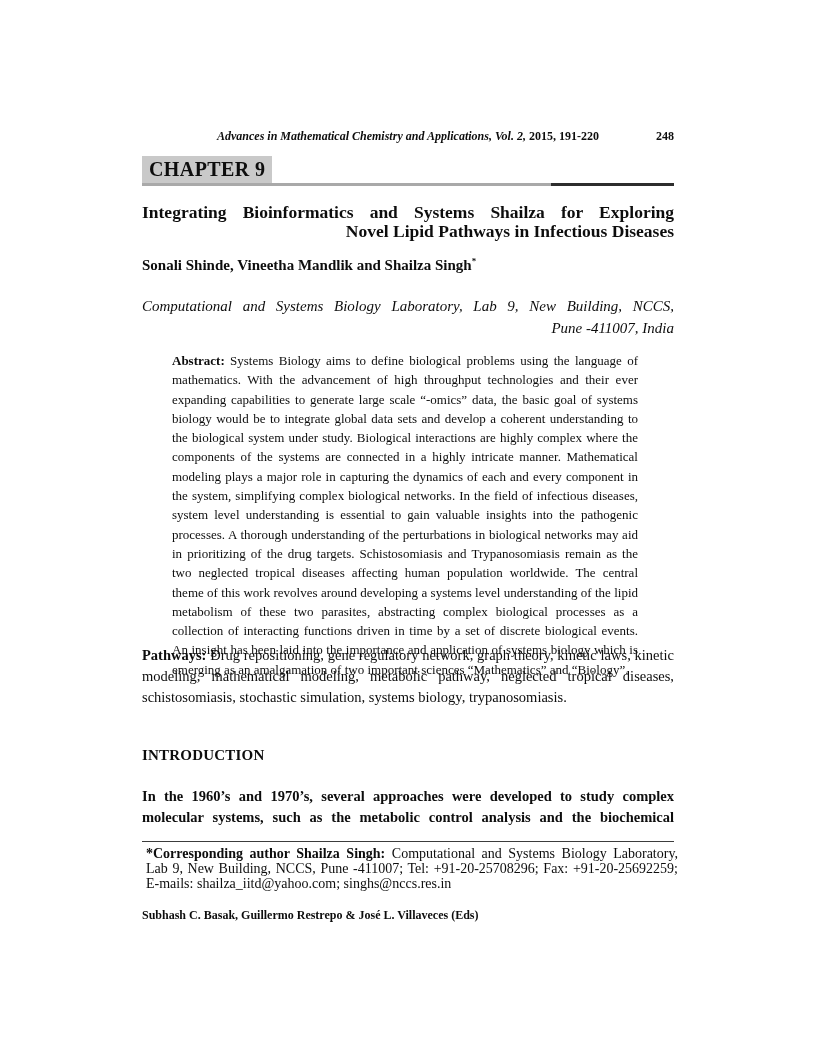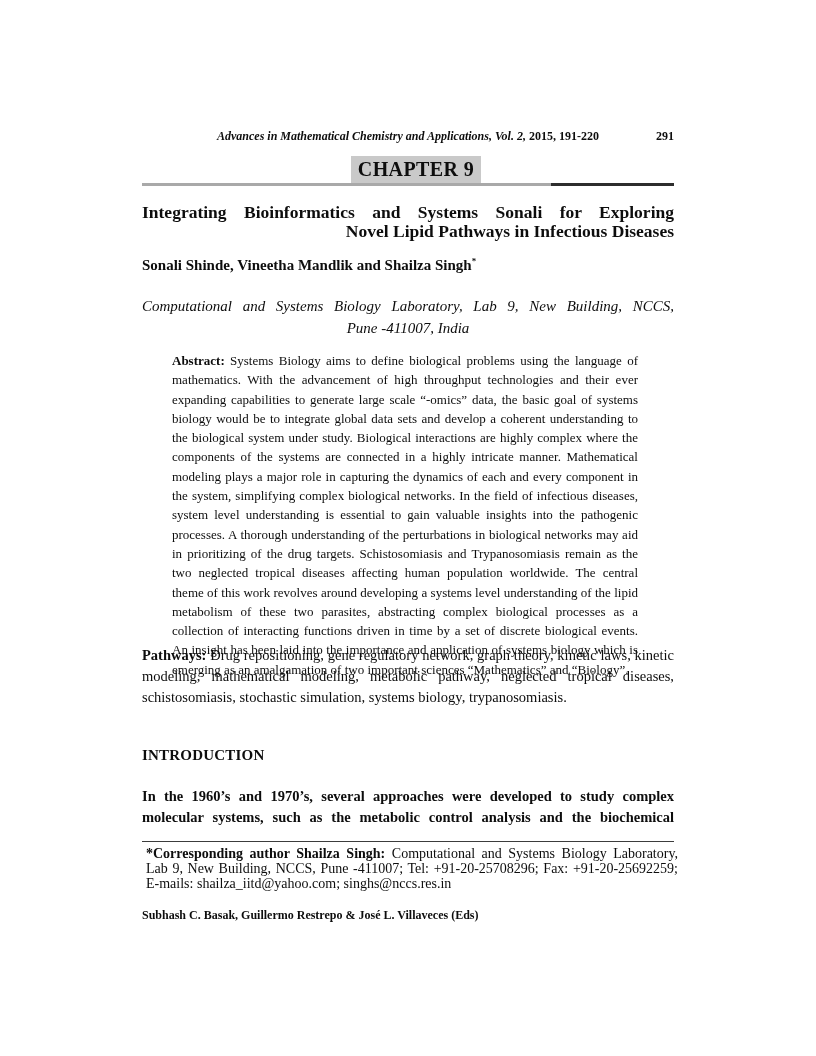--- a/index.html
+++ b/index.html
@@ -5,36 +5,36 @@
   * { margin:0; padding:0; box-sizing:border-box; }
   html,body { background:#ffffff; }
   body { width:816px; height:1056px; position:relative; font-family:"Liberation Serif", serif; color:#0d0d0d; }
   .page { position:absolute; left:0; top:0; width:816px; height:1056px; background:#fff; overflow:hidden; }
   .content { position:absolute; left:142px; top:0; width:532px; height:1056px; }
 
   .running-head { position:absolute; top:129px; left:0; width:532px; font-size:12px; font-weight:bold; text-align:center; white-space:nowrap; }
   .running-head .it { font-style:italic; }
   .running-head .pagenum { position:absolute; right:0; top:0; font-style:normal; font-weight:bold; }
 
-  .chapter-row { position:absolute; top:156px; left:8px; width:532px; text-align:center; }
+  .chapter-row { position:absolute; top:156px; left:0; width:532px; text-align:left; }
   .chapter-label { display:inline-block; background:#c9c9c9; font-size:20px; font-weight:bold; line-height:22px; padding:2px 7px 3px 7px; letter-spacing:0.4px; }
 
   .header-rule { position:absolute; top:183px; left:0; width:532px; height:3px; background:#a9a9a9; display:flex; justify-content:flex-end; }
   .header-rule-dark { width:123px; height:3px; background:#2d2d2d; }
 
   .chapter-title { position:absolute; top:203px; left:0; width:532px; font-size:17.5px; font-weight:bold; line-height:19px; }
   .chapter-title .l1 { text-align:justify; text-align-last:justify; }
   .chapter-title .l2 { text-align:right; }
 
   .authors { position:absolute; top:256px; left:0; width:532px; font-size:15px; font-weight:bold; line-height:18px; }
   .authors sup { font-size:9px; vertical-align:super; line-height:0; }
 
   .affiliation { position:absolute; top:295px; left:0; width:532px; font-size:15px; font-style:italic; line-height:22px; }
   .affiliation .l1 { text-align:justify; text-align-last:justify; }
-  .affiliation .l2 { text-align:center; }
+  .affiliation .l2 { text-align:right; }
 
   .abstract { position:absolute; top:351px; left:30px; width:466px; font-size:13px; line-height:19.3px; text-align:justify; }
   .b { font-weight:bold; }
 
   .keywords { position:absolute; top:645px; left:0; width:532px; font-size:14.5px; line-height:21px; text-align:justify; }
 
   .section-heading { position:absolute; top:747px; left:0; width:532px; font-size:15px; font-weight:bold; letter-spacing:0.2px; }
 
   .intro-para { position:absolute; top:786px; left:0; width:532px; font-size:14.5px; line-height:21px; text-align:justify; text-align-last:justify;font-weight:bold; }
 
@@ -44,33 +44,33 @@
   .footer { position:absolute; top:908px; left:0; width:532px; font-size:12px; font-weight:bold; line-height:15.5px; text-align:left; }
 </style>
 </head>
 <body>
 
 <div class="page">
   <div class="content">
 
     <div class="running-head">
       <span class="it">Advances in Mathematical Chemistry and Applications, Vol. 2,</span><span> 2015, 191-220</span>
-      <span class="pagenum">291</span>
+      <span class="pagenum">248</span>
     </div>
 
     <div class="chapter-row">
       <span class="chapter-label">CHAPTER 9</span>
     </div>
 
     <div class="header-rule">
       <div class="header-rule-dark"></div>
     </div>
 
     <div class="chapter-title">
-      <div class="l1">Integrating Bioinformatics and Systems Sonali for Exploring</div>
+      <div class="l1">Integrating Bioinformatics and Systems Shailza for Exploring</div>
       <div class="l2">Novel Lipid Pathways in Infectious Diseases</div>
     </div>
 
     <div class="authors">
       <span>Sonali Shinde, Vineetha Mandlik and Shailza Singh</span><sup>*</sup>
     </div>
 
     <div class="affiliation">
       <div class="l1">Computational and Systems Biology Laboratory, Lab 9, New Building, NCCS,</div>
       <div class="l2">Pune -411007, India</div>

